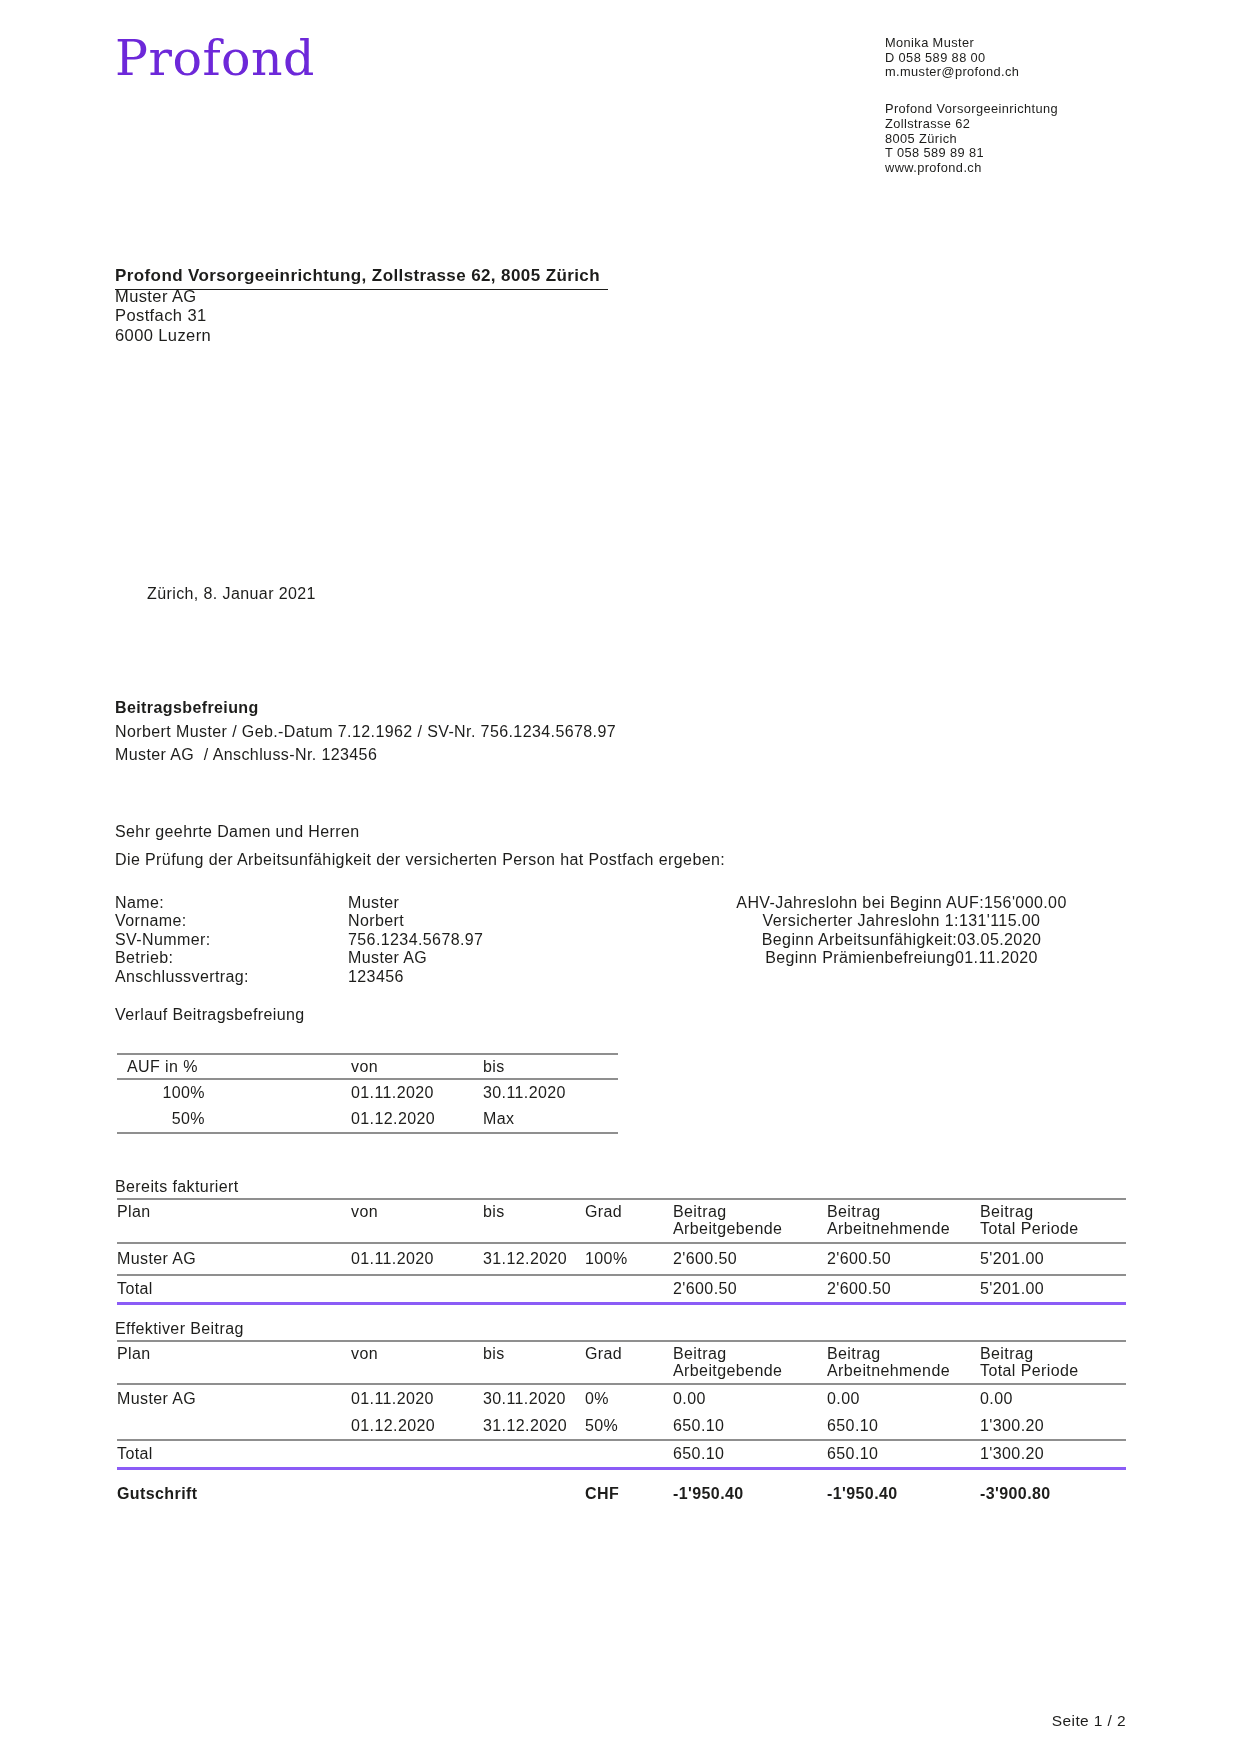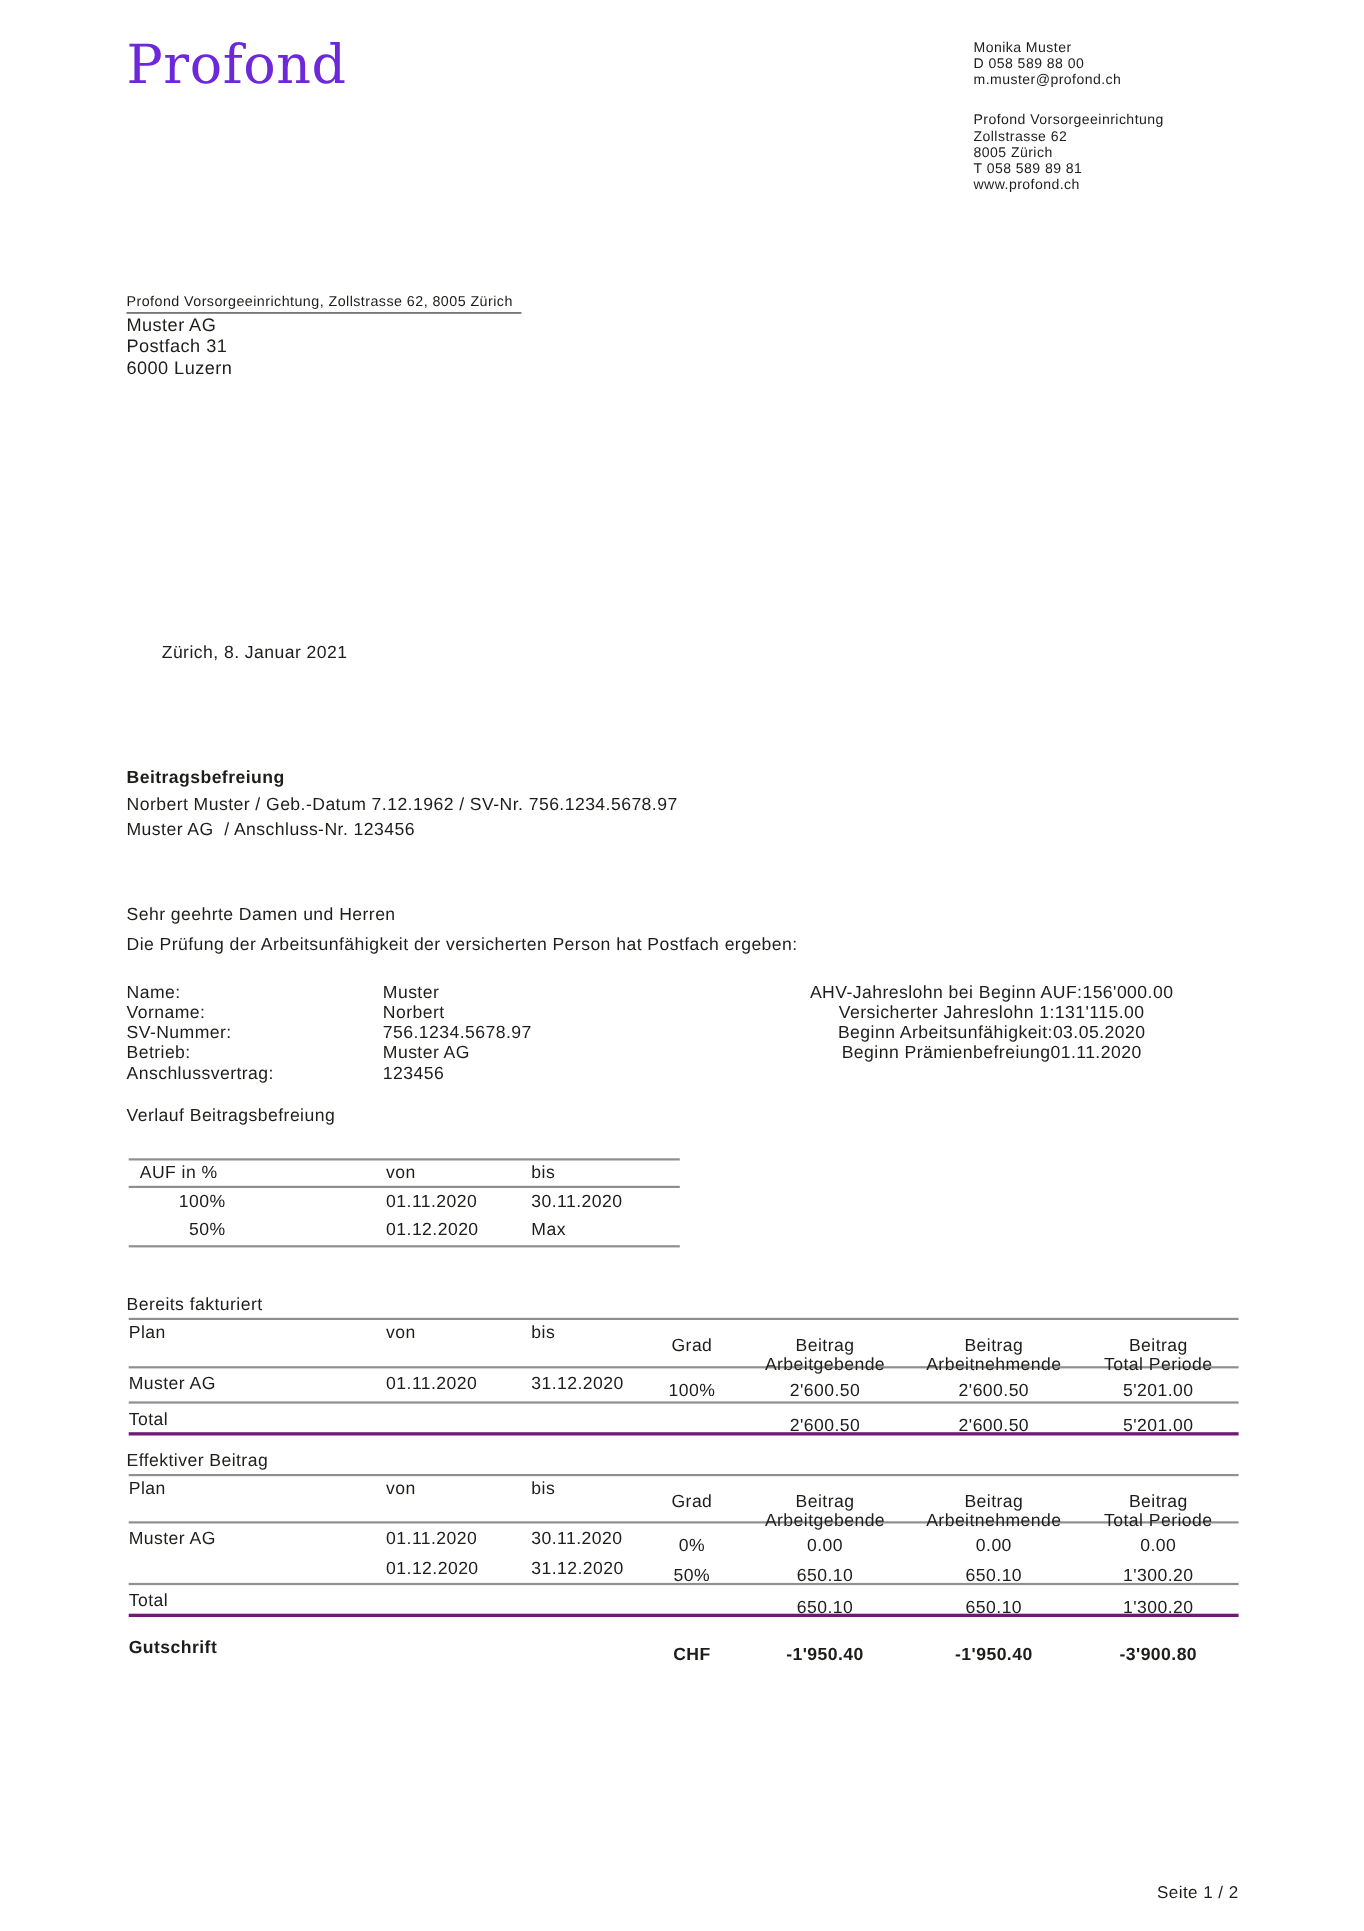--- a/index.html
+++ b/index.html
@@ -24,24 +24,25 @@
     letter-spacing:0.5px;
   }
 
   
   .contact { left:885px; top:36px; font-size:12.8px; line-height:14.7px; }
   .contact .blk2 { margin-top:22px; }
 
   
   .senderline {
     left:115px; top:266px;
-    font-size:13px;
+    font-size:17px;
     border-bottom:1px solid #1d1d1b;
     padding-bottom:3px; padding-right:8px;
     display:inline-block;
+    font-weight:bold;
   }
   .recipient { left:115px; top:287px; font-size:16.5px; line-height:19.3px; }
 
   .dateline { left:115px; top:585px;margin-left:32px; }
 
   .subject { left:115px; top:696px; line-height:23.5px; }
   .subject .title { font-weight:bold; }
   .pre { white-space:pre-wrap; }
 
   .salutation { left:115px; top:823px; }
@@ -66,23 +67,23 @@
   
   .tbl-title { left:115px; }
   .btable { left:117px; width:1009px; border-top:2px solid #8f8f8f; }
   .bcols { display:grid; grid-template-columns:234px 132px 102px 88px 154px 153px 146px; }
   .bhead { border-bottom:2px solid #8f8f8f; padding-top:3px; height:39px; line-height:17px; }
   .bhead .cell { align-self:start; }
   .brows { border-bottom:2px solid #8f8f8f; }
   .brow { align-items:center; }
   .brow-30 { height:30px; }
   .brow-27 { height:27px; }
-  .btotal { align-items:center; border-bottom:3px solid #701a75; }
+  .btotal { align-items:center; border-bottom:3px solid #8b5cf6; }
   .btotal-26 { height:26px; }
-  .r { text-align:center;margin-top:12px; }
+  .r { text-align:left; }
   .hline { display:block; }
 
   
   .credit {
     left:117px; top:1484px; width:1009px;
     font-weight:bold; align-items:center; height:20px;
   }
 
   .footer { left:0; top:1712px; width:1126px; text-align:right; font-size:15.5px; }
 </style>

